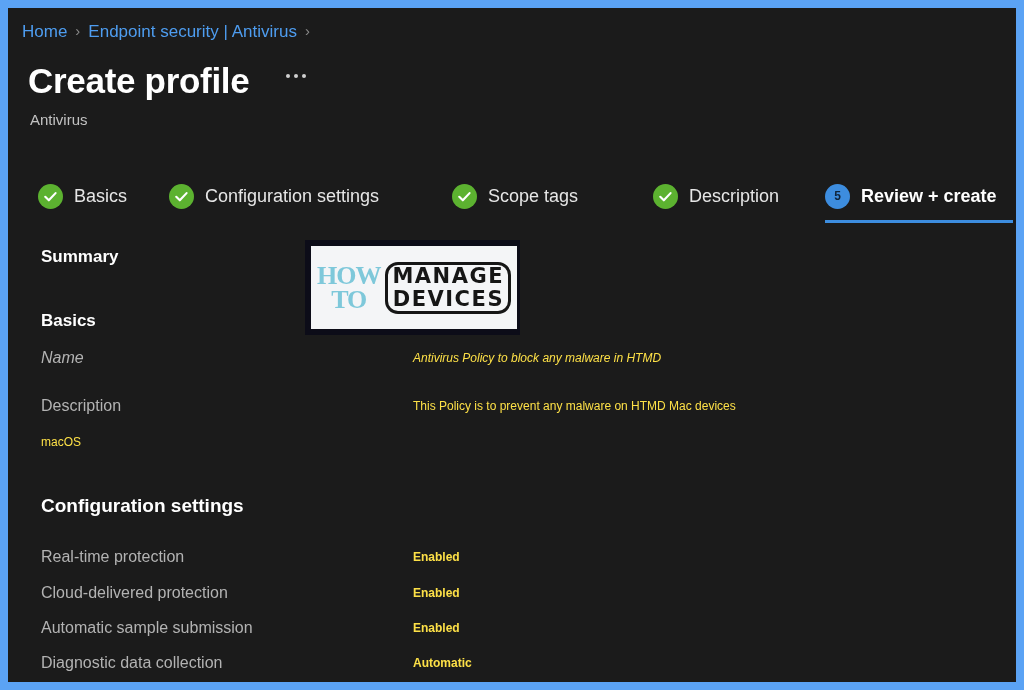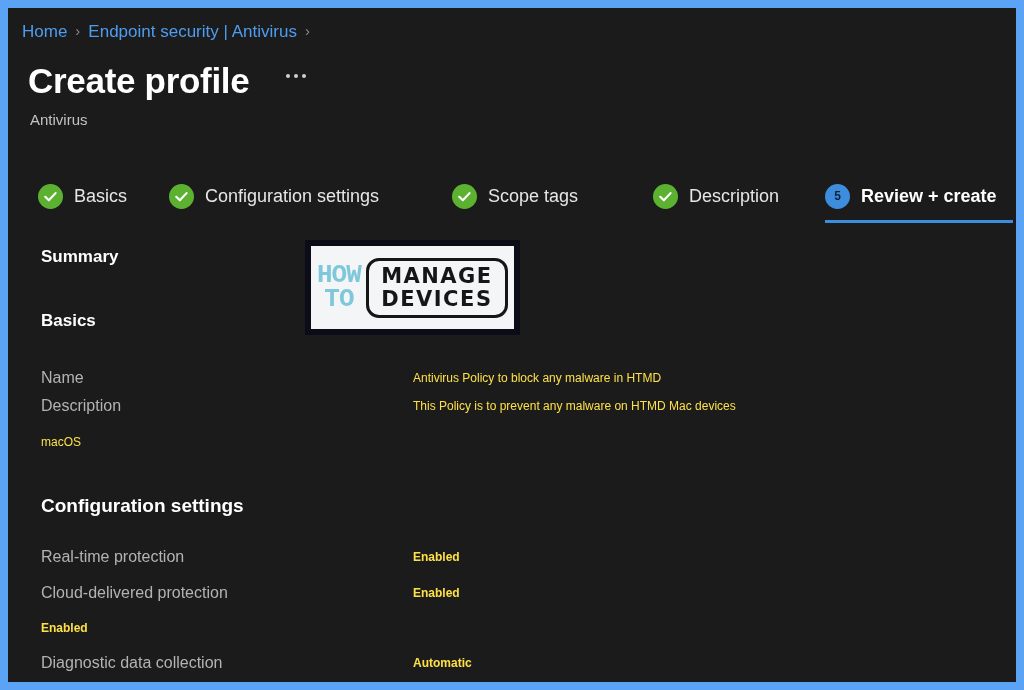--- a/index.html
+++ b/index.html
@@ -183,37 +183,37 @@
     display: flex;
     align-items: center;
     padding: 4px 6px;
   }
   .wm-howto {
     display: flex;
     flex-direction: column;
     align-items: center;
     justify-content: center;
     color: #7ec8da;
-    font-family: Liberation Mono, monospace;
+    font-family: Liberation Serif, serif;
     font-weight: bold;
     line-height: 0.92;
     padding-right: 5px;
   }
   .wm-howto .wm-how { font-size: 26px; letter-spacing: -1px; }
   .wm-howto .wm-to  { font-size: 26px; letter-spacing: -1px; }
   .wm-box {
     flex: 1;
     border: 3px solid #161616;
     border-radius: 13px;
     display: flex;
     flex-direction: column;
-    align-items: center;
+    align-items: flex-end;
     justify-content: center;
     padding: 3px 4px;
-    height: 60px;
+    height: 52px;
   }
   .wm-box .wm-line {
     color: #161616;
     font-family: "DejaVu Sans", sans-serif;
     font-weight: bold;
     font-size: 21px;
     letter-spacing: 1.5px;
     line-height: 1.08;
     white-space: nowrap;
   }
@@ -294,21 +294,21 @@
       </div>
       <div class="wm-box">
         <span class="wm-line">MANAGE</span>
         <span class="wm-line">DEVICES</span>
       </div>
     </div>
   </div>
 
   <div class="section-heading" id="basics-heading">Basics</div>
 
-  <div class="kv-row" style="top:356px;">
+  <div class="kv-row" style="top:336px;font-style:italic;">
     <span class="kv-key">Name</span>
     <span class="kv-val">Antivirus Policy to block any malware in HTMD</span>
   </div>
   <div class="kv-row" style="top:384px;">
     <span class="kv-key">Description</span>
     <span class="kv-val">This Policy is to prevent any malware on HTMD Mac devices</span>
   </div>
   <div class="kv-row" style="top:420px;">
     <span class="kv-val">macOS</span>
   </div>
@@ -317,20 +317,21 @@
 
   <div class="kv-row" style="top:535px;">
     <span class="kv-key">Real-time protection</span>
     <span class="kv-val strong">Enabled</span>
   </div>
   <div class="kv-row" style="top:571px;">
     <span class="kv-key">Cloud-delivered protection</span>
     <span class="kv-val strong">Enabled</span>
   </div>
   <div class="kv-row" style="top:606px;">
+    <span class="kv-key">Automatic sample submission</span>
     <span class="kv-val strong">Enabled</span>
   </div>
   <div class="kv-row" style="top:641px;">
     <span class="kv-key">Diagnostic data collection</span>
     <span class="kv-val strong">Automatic</span>
   </div>
 
 </div>
 
 </body></html>

